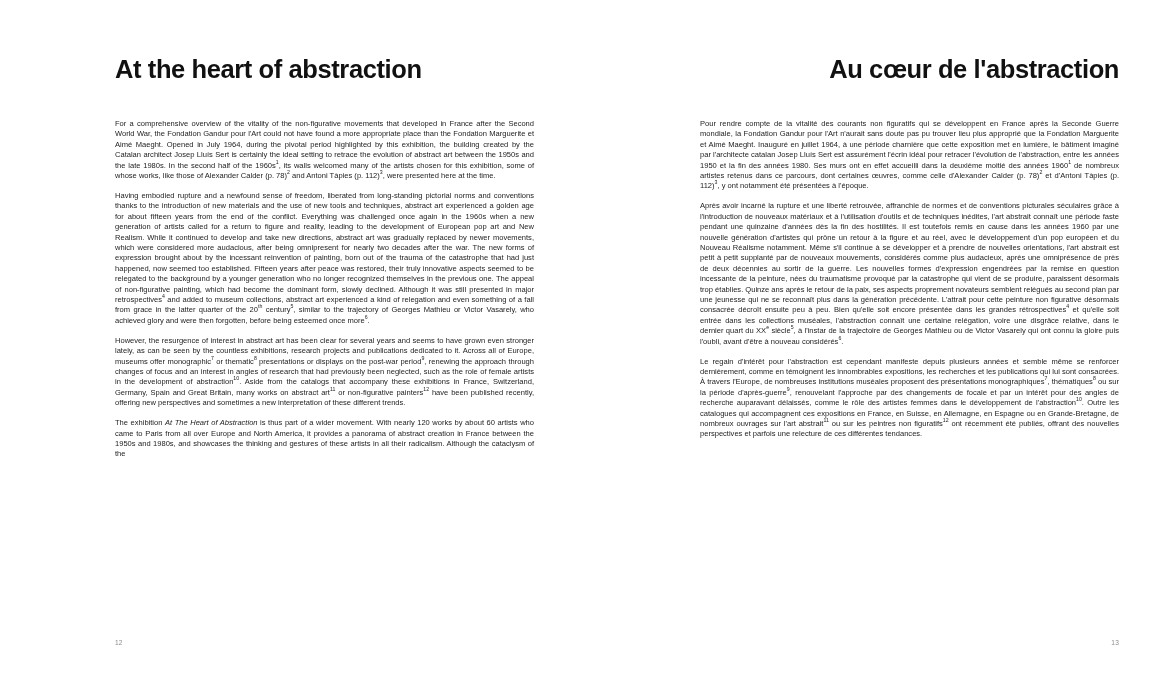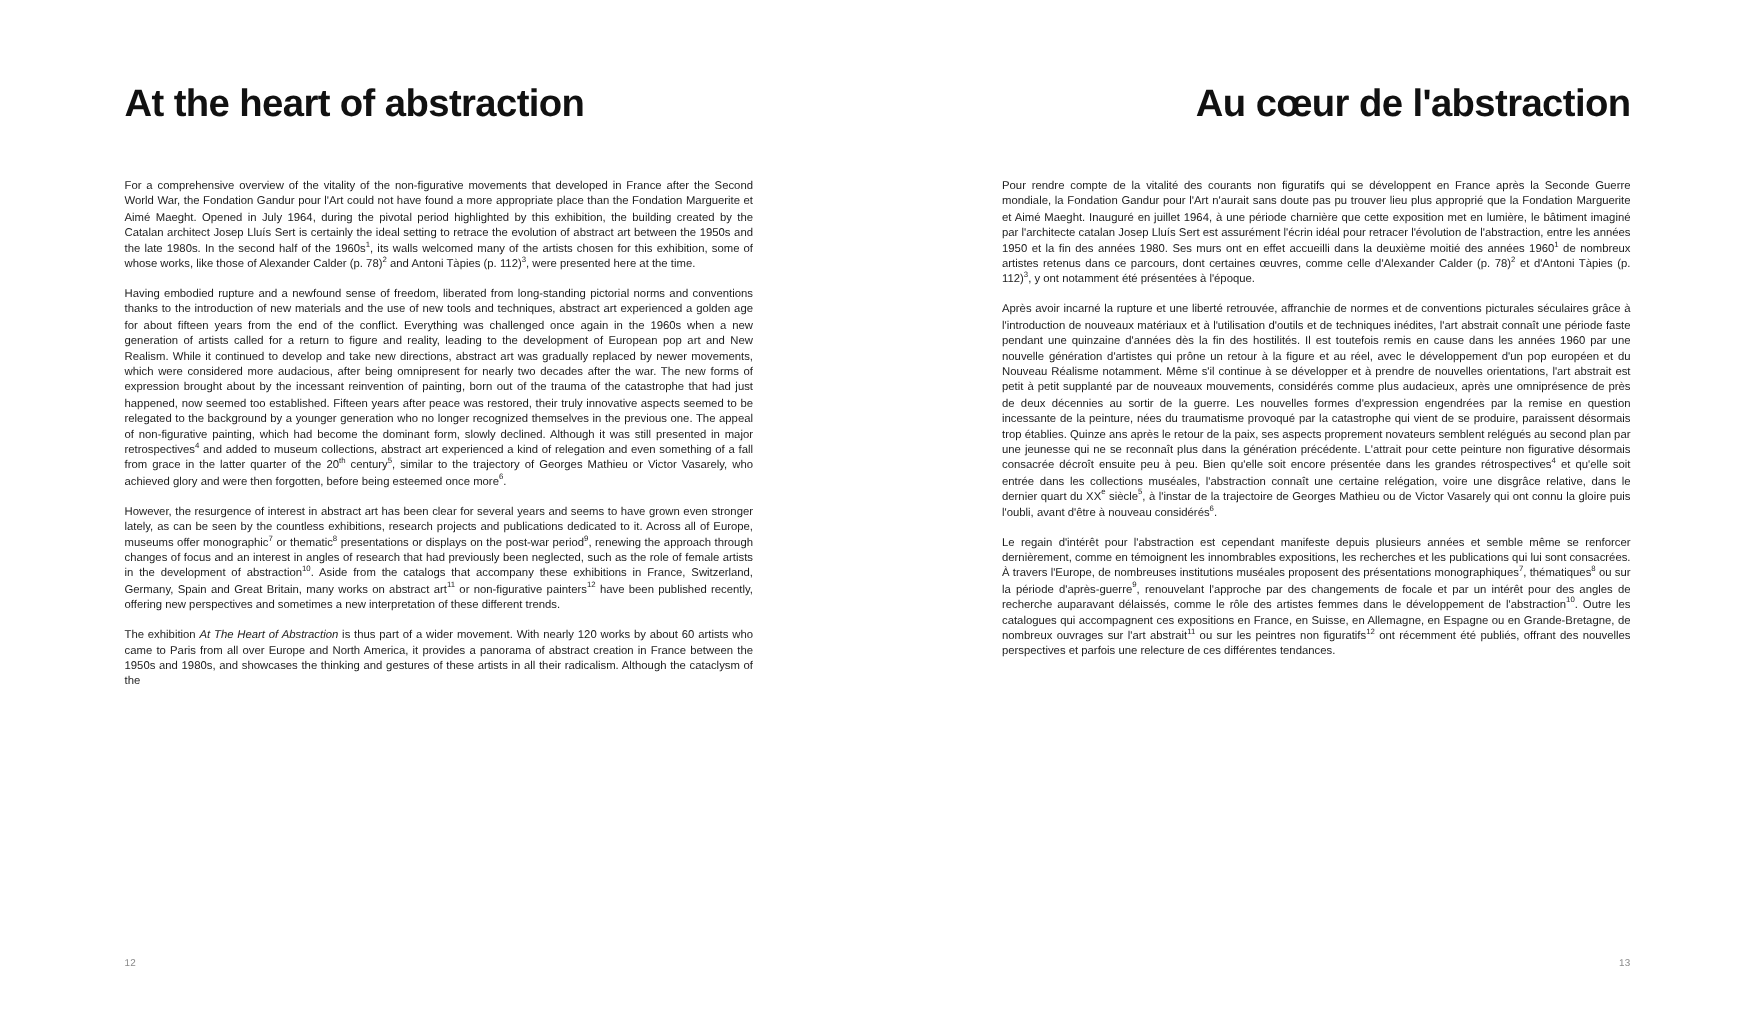--- a/index.html
+++ b/index.html
@@ -14,20 +14,21 @@
     color: #1a1a1a;
     overflow: hidden;
   }
   .spread {
     position: relative;
     width: 1170px;
     height: 680px;
     box-sizing: border-box;
     display: flex;
     flex-direction: row;
+    padding-left: 32px;
   }
   .page {
     position: relative;
     width: 585px;
     height: 680px;
     box-sizing: border-box;
   }
   .page-left {
     padding: 55px 83px 0 83px;
   }

